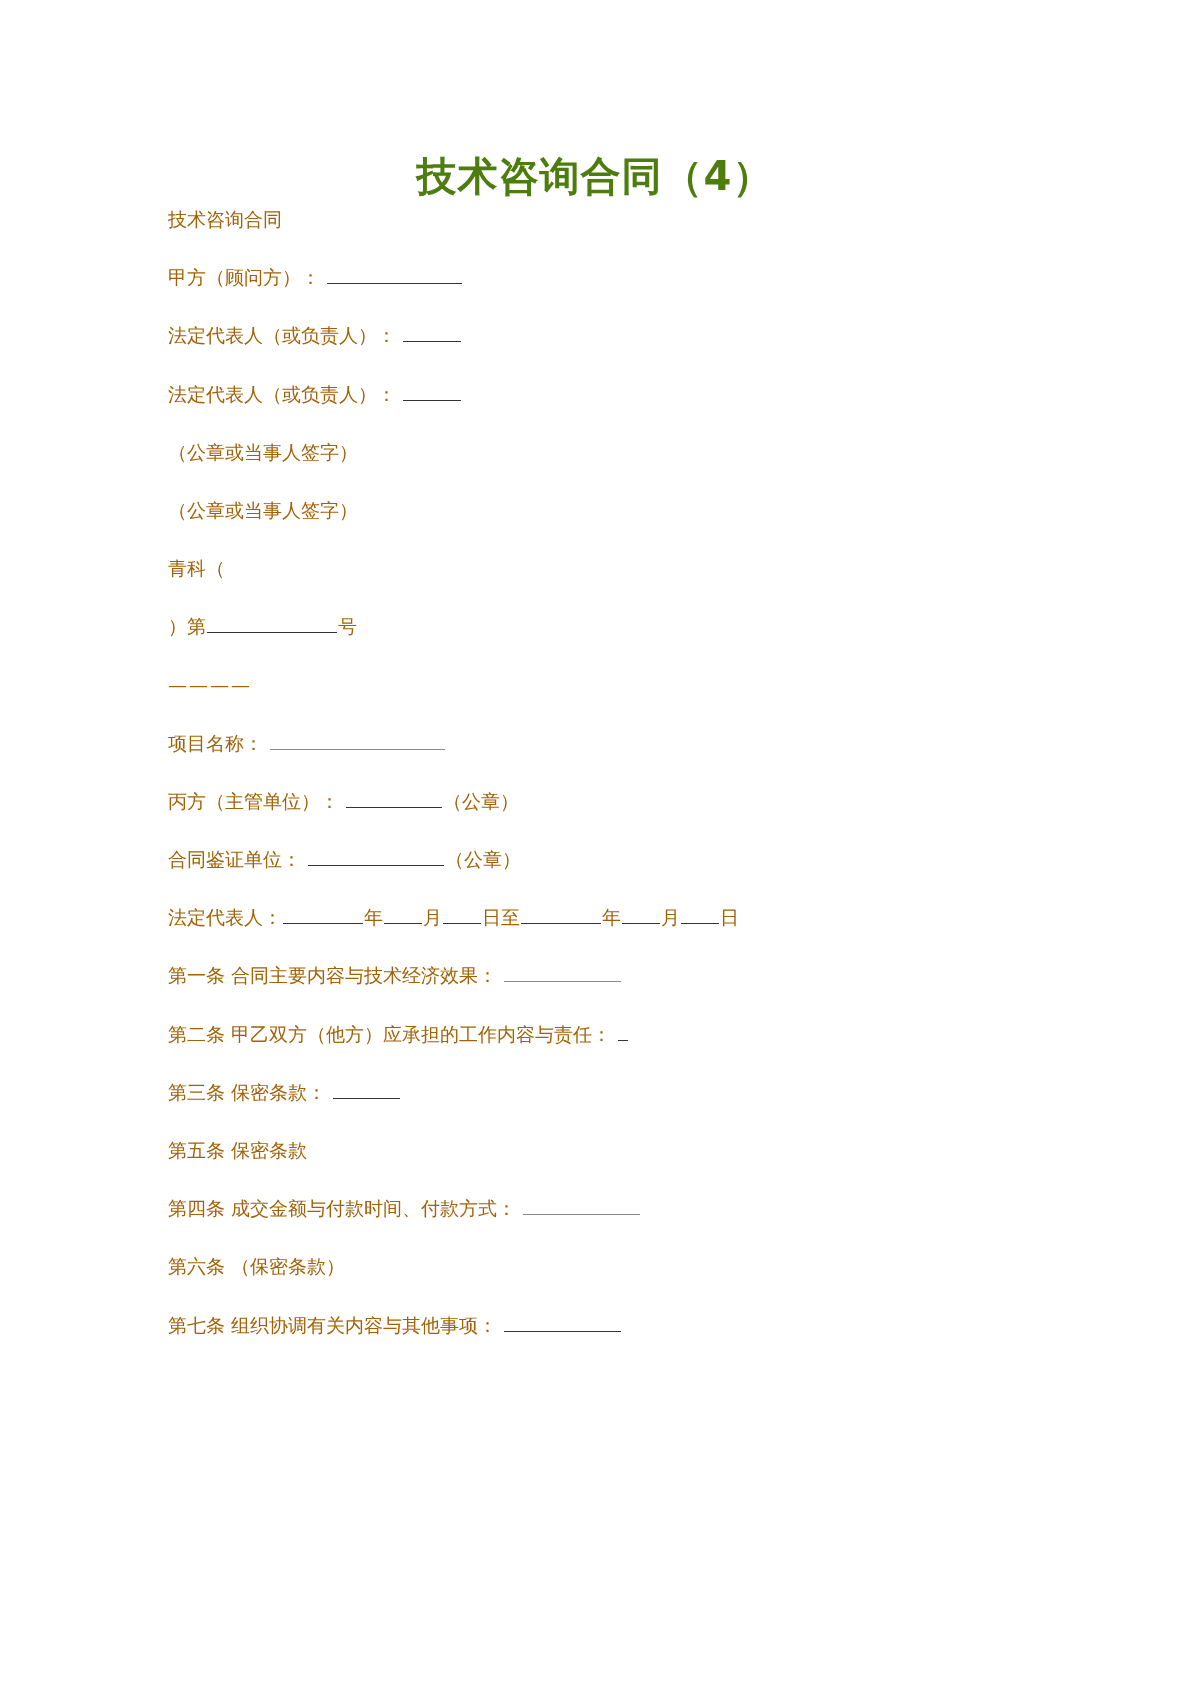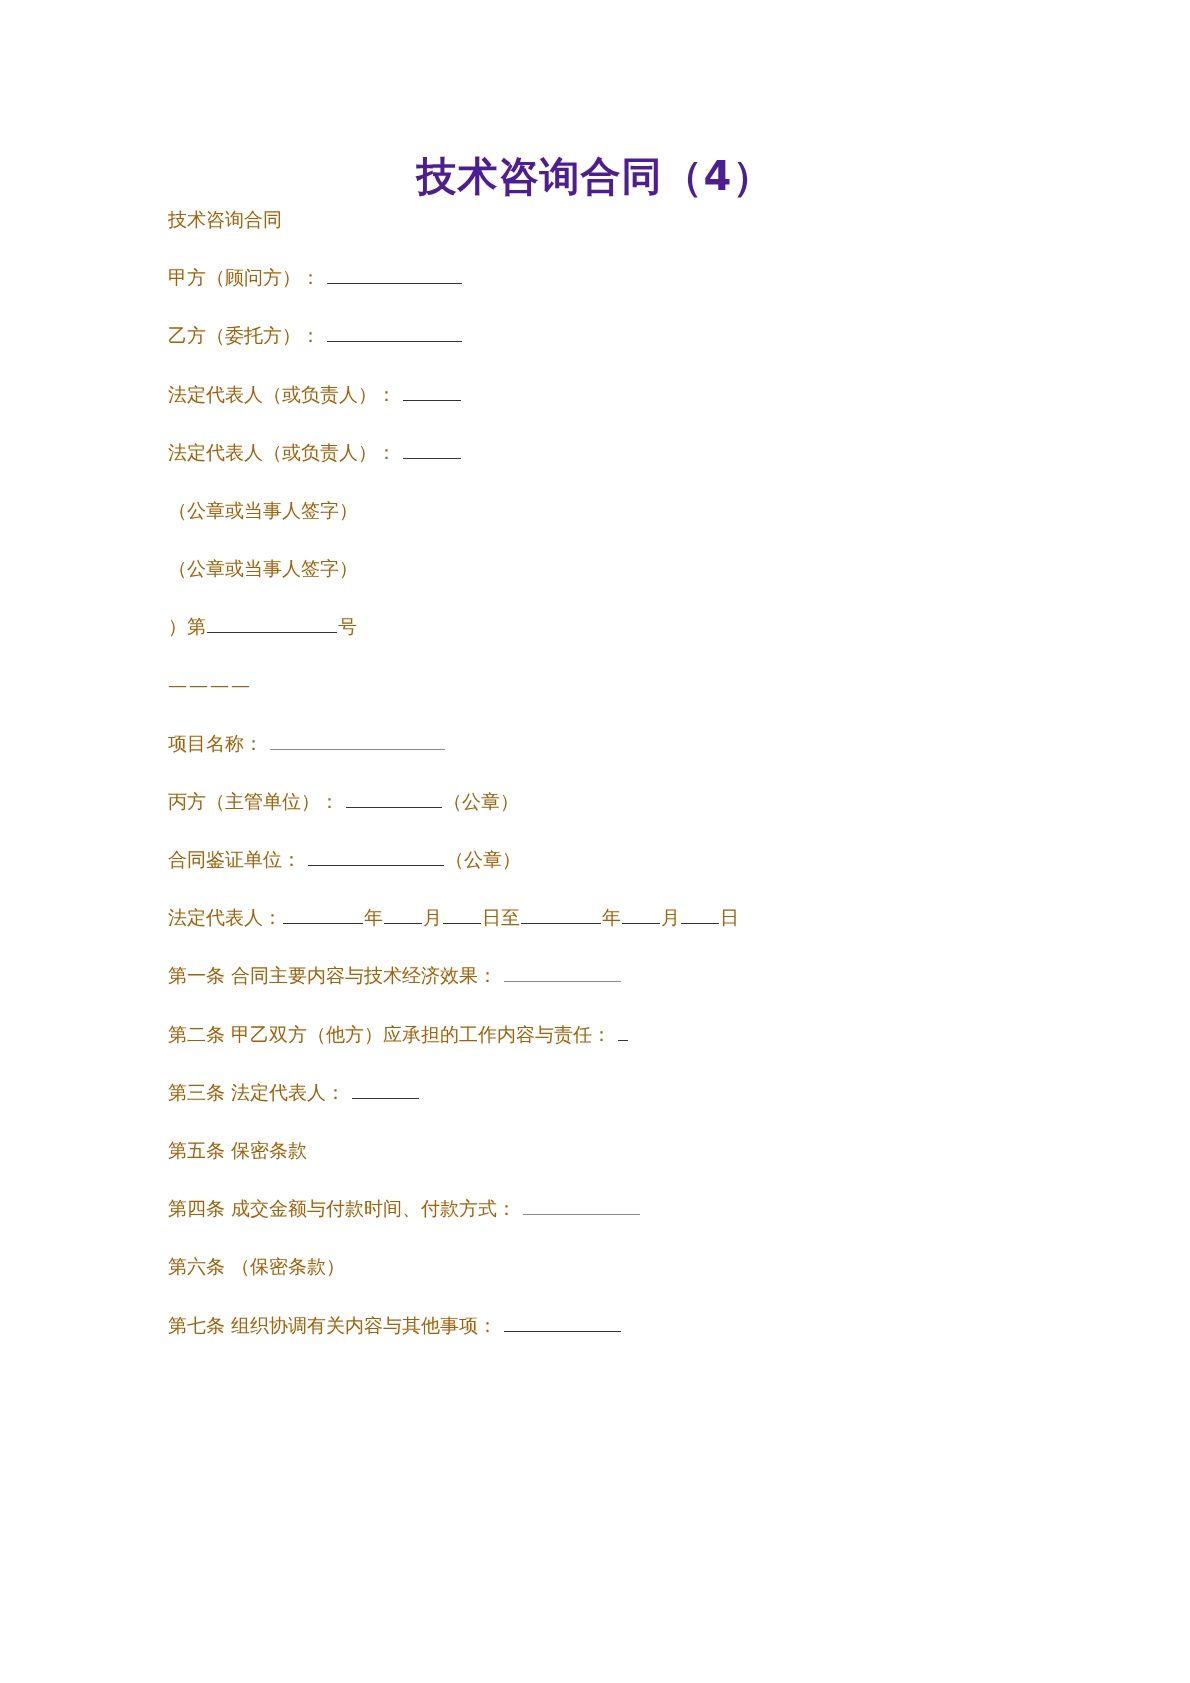--- a/index.html
+++ b/index.html
@@ -26,21 +26,21 @@
     .title {
       position: absolute;
       left: 0;
       top: 148px;
       width: 1190px;
       text-align: center;
       font-family: "DejaVu Sans", "Liberation Sans", sans-serif;
       font-weight: bold;
       font-size: 40px;
       line-height: 56px;
-      color: #4c1d95;
+      color: #4d7c0f;
       letter-spacing: 1px;
     }
     .body {
       position: absolute;
       left: 168px;
       top: 205px;
       width: 860px;
     }
     .line {
       height: 58.2px;
@@ -72,43 +72,42 @@
 
     <div class="line">
       <span>技术咨询合同</span>
     </div>
 
     <div class="line">
       <span>甲方（顾问方）：</span>
       <span class="blank" style="width: 135px;"></span>
     </div>
 
-    <div class="line">
-      <span>乙方（委托方）：</span>
-      <span class="blank" style="width: 135px;"></span>
-    </div>
 
     <div class="line">
       <span>法定代表人（或负责人）：</span>
       <span class="blank" style="width: 58px;"></span>
     </div>
 
     <div class="line">
       <span>法定代表人（或负责人）：</span>
       <span class="blank" style="width: 58px;"></span>
     </div>
 
     <div class="line">
       <span>（公章或当事人签字）</span>
     </div>
 
     <div class="line">
       <span>（公章或当事人签字）</span>
     </div>
 
+    <div class="line">
+      <span>青科（</span>
+    </div>
 
     <div class="line">
       <span>）第</span><span class="blank" style="width: 130px;"></span><span>号</span>
     </div>
 
     <div class="line">
       <span class="dash-rule">————</span>
     </div>
 
     <div class="line">
@@ -134,21 +133,21 @@
       <span>第一条  合同主要内容与技术经济效果：</span>
       <span class="blank light" style="width: 117px;"></span>
     </div>
 
     <div class="line">
       <span>第二条  甲乙双方（他方）应承担的工作内容与责任：</span>
       <span class="blank" style="width: 10px;"></span>
     </div>
 
     <div class="line">
-      <span>第三条  法定代表人：</span>
+      <span>第三条  保密条款：</span>
       <span class="blank" style="width: 67px;"></span>
     </div>
 
     <div class="line">
       <span>第五条  保密条款</span>
     </div>
 
     <div class="line">
       <span>第四条  成交金额与付款时间、付款方式：</span>
       <span class="blank light" style="width: 117px;"></span>

